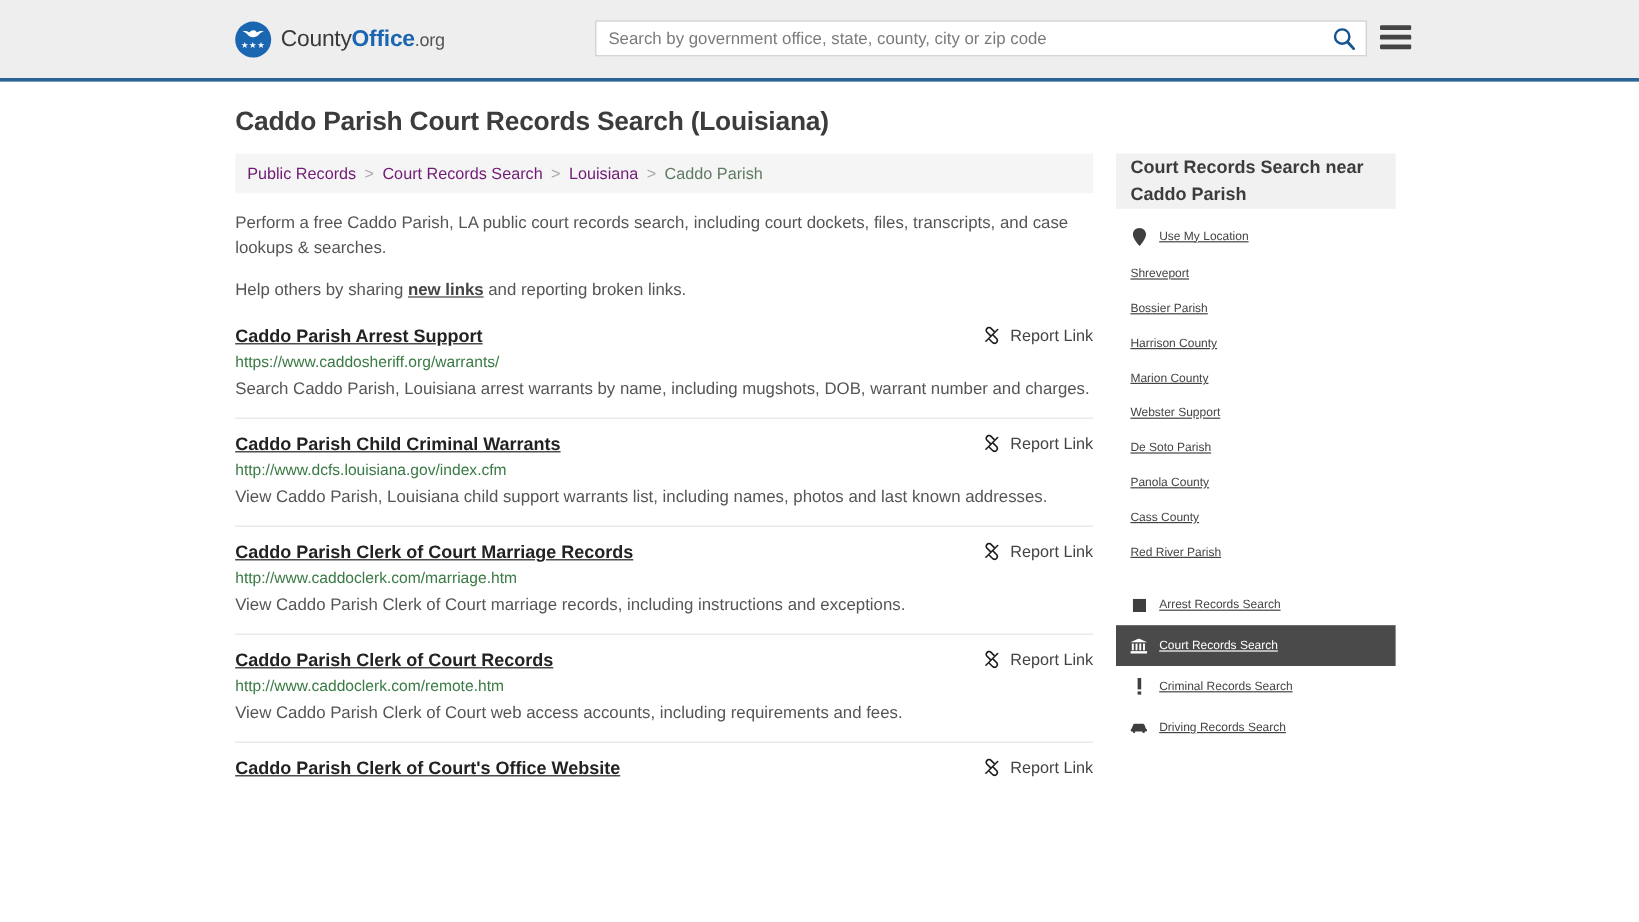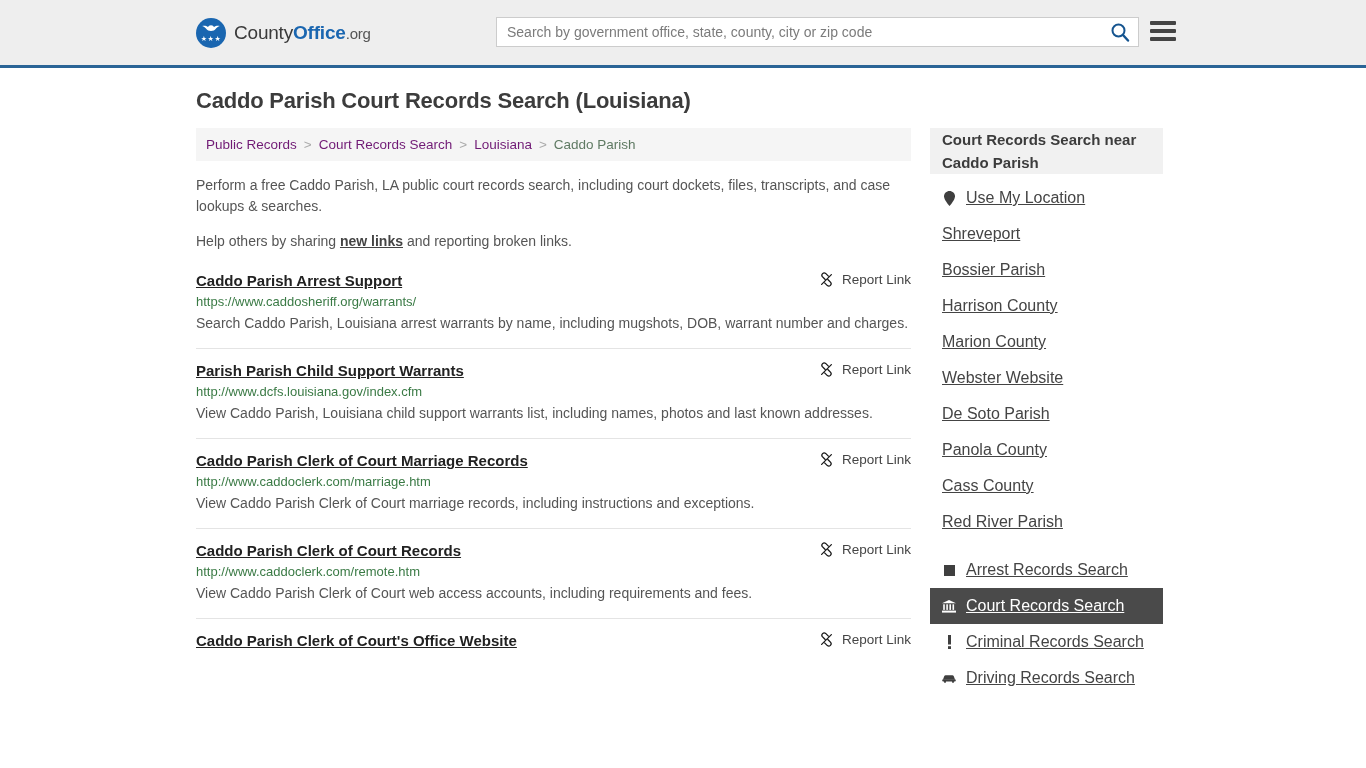--- a/index.html
+++ b/index.html
@@ -213,21 +213,21 @@
     font-weight: bold;
     color: #3c3c3c;
     line-height: 23px;
   }
   .side-list { padding: 6px 0 0 0; }
   .side-item {
     display: flex;
     align-items: center;
     gap: 10px;
     padding: 9px 12px;
-    font-size: 16px;
+    font-size: 10px;
     cursor: pointer;
   }
   .side-item a, .side-item .lbl {
     color: #444444;
     text-decoration: underline;
   }
   .side-item.active {
     background: #4a4a4a;
   }
   .side-item.active .lbl { color: #ffffff; }
@@ -312,21 +312,21 @@
               </svg>
               <span>Report Link</span>
             </div>
           </div>
           <div class="result-url">https://www.caddosheriff.org/warrants/</div>
           <div class="result-desc">Search Caddo Parish, Louisiana arrest warrants by name, including mugshots, DOB, warrant number and charges.</div>
         </div>
 
         <div class="result">
           <div class="result-head">
-            <a class="result-title" href="#">Parish Parish Child Support Warrants</a>
+            <a class="result-title" href="#">Caddo Parish Child Criminal Warrants</a>
             <div class="report-link">
               <svg width="15" height="15" viewBox="0 0 16 16">
                 <path d="M6.6 8 L3.6 5 a2.5 2.5 0 0 1 3.5 -3.5 L10 4.4" fill="none" stroke="#1a1a1a" stroke-width="1.4" stroke-linecap="round"></path>
                 <path d="M9.4 8 L12.4 11 a2.5 2.5 0 0 1 -3.5 3.5 L6 11.6" fill="none" stroke="#1a1a1a" stroke-width="1.4" stroke-linecap="round"></path>
                 <path d="M2.8 13.2 L13.2 2.8" stroke="#1a1a1a" stroke-width="1.4" stroke-linecap="round"></path>
               </svg>
               <span>Report Link</span>
             </div>
           </div>
           <div class="result-url">http://www.dcfs.louisiana.gov/index.cfm</div>
@@ -403,21 +403,21 @@
           <div class="side-item">
             <span class="lbl">Bossier Parish</span>
           </div>
           <div class="side-item">
             <span class="lbl">Harrison County</span>
           </div>
           <div class="side-item">
             <span class="lbl">Marion County</span>
           </div>
           <div class="side-item">
-            <span class="lbl">Webster Website</span>
+            <span class="lbl">Webster Support</span>
           </div>
           <div class="side-item">
             <span class="lbl">De Soto Parish</span>
           </div>
           <div class="side-item">
             <span class="lbl">Panola County</span>
           </div>
           <div class="side-item">
             <span class="lbl">Cass County</span>
           </div>

